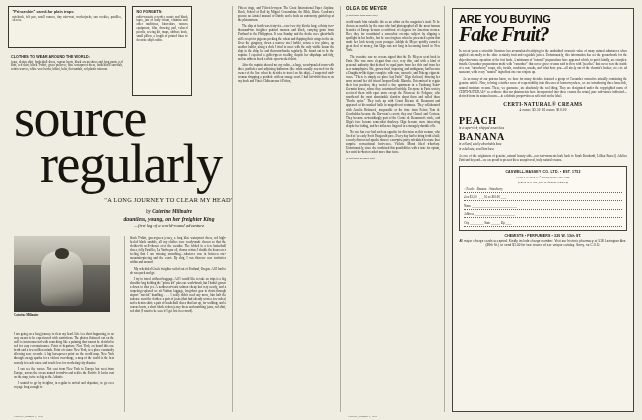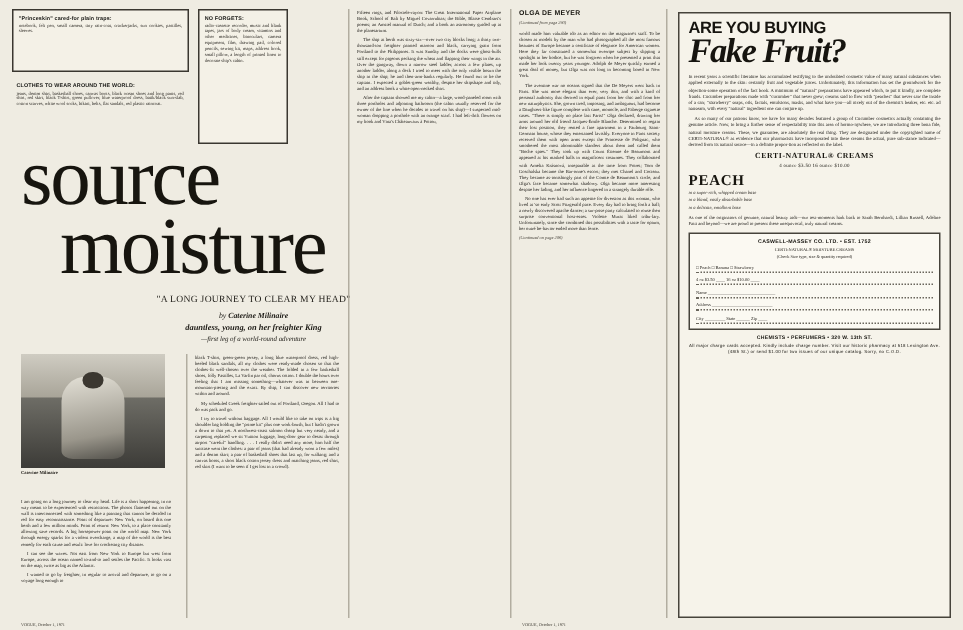--- a/index.html
+++ b/index.html
@@ -164,21 +164,21 @@
     font-weight: bold;
     font-size: 11px;
     letter-spacing: -0.3px;
     color: #16140f;
     line-height: 10px;
   }
   .ad-fake {
     font-family: "Liberation Serif", serif;
     font-style: italic;
     font-weight: bold;
-    font-size: 23px;
+    font-size: 20px;
     letter-spacing: -1px;
     color: #16140f;
     line-height: 22px;
     margin-top: -1px;
   }
   .ad-body {
     font-size: 3.15px;
     line-height: 1.35;
     text-align: justify;
     color: #262420;
@@ -302,21 +302,21 @@
     <div class="bd">jeans, denim shirt, basketball shoes, canvas boots, black ocean shoes and long pants, red shirt, red skirt, black T-shirt, green pullover, blue waterproof dress, batik/black sun-slab, cotton scarves, white wool socks, bikini, belts, flat sandals, red plastic raincoat.</div>
   </div>
 
   <div class="blurb" style="left:132px; top:6px; width:60px; height:90px;">
     <div class="hd">NO FORGETS:</div>
     <div class="bd">radio-cassette recorder, music and blank tapes, jars of body cream, vitamins and other medicines, binoculars, camera equipment, film, drawing pad, colored pencils, sewing kit, maps, address book, small pillow, a length of printed linen to decorate ship's cabin.</div>
   </div>
 
   <div class="masthead">
     <div class="mh-line mh1">source</div>
-    <div class="mh-line mh2">moisture</div>
+    <div class="mh-line mh2">regularly</div>
   </div>
 
   <div class="deck">"A LONG JOURNEY TO CLEAR MY HEAD"</div>
 
   <div class="byline">
     <div class="b1"><span>by</span>
       <span style="font-weight:bold;">Caterine Milinaire</span></div>
     <div class="b2">dauntless, young, on her freighter King</div>
     <div class="b3">—first leg of a world-round adventure</div>
   </div>
@@ -374,20 +374,21 @@
     </div>
 
     <div class="ad-brand">
       <span>CERTI-NATURAL® CREAMS</span>
       <span class="sub">4 ounce $3.50    16 ounce $10.00</span>
     </div>
 
     <div class="flavors">
       <div class="flavor">PEACH</div>
       <div class="flavor-note">in a super-rich, whipped cream base</div>
+      <div class="flavor">BANANA</div>
       <div class="flavor-note">in a bland, easily absorbable base</div>
       <div class="flavor-note">in a delicate, emollient base</div>
     </div>
 
     <div class="ad-mid">As one of the originators of genuine, natural beauty aids—our test-moments hark back to Sarah Bernhardt, Lillian Russell, Adeline Patti and beyond—we are proud to present these unequivocal, truly natural creams.</div>
 
     <div class="coupon">
       <div class="c-title">CASWELL-MASSEY CO. LTD. • EST. 1752</div>
       <div class="c-sub">CERTI-NATURAL® MOISTURE CREAMS</div>
       <div class="c-sub">(Check Size type, size &amp; quantity required)</div>

